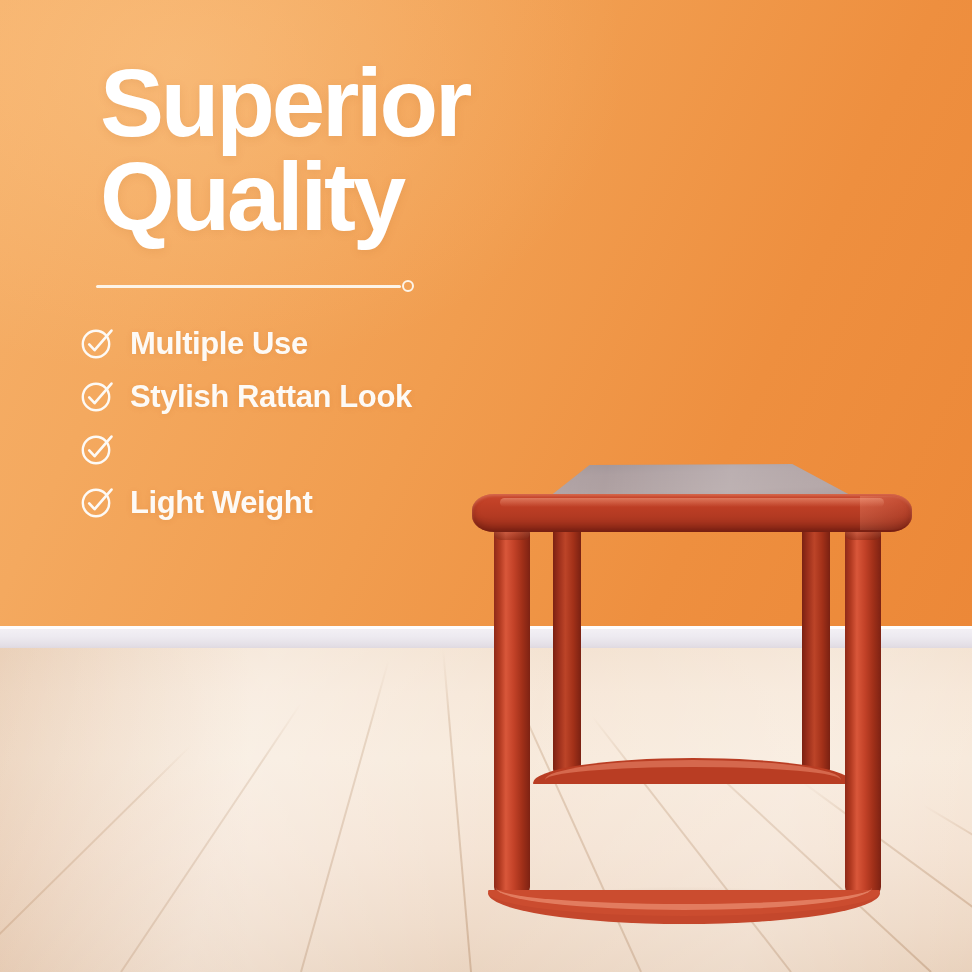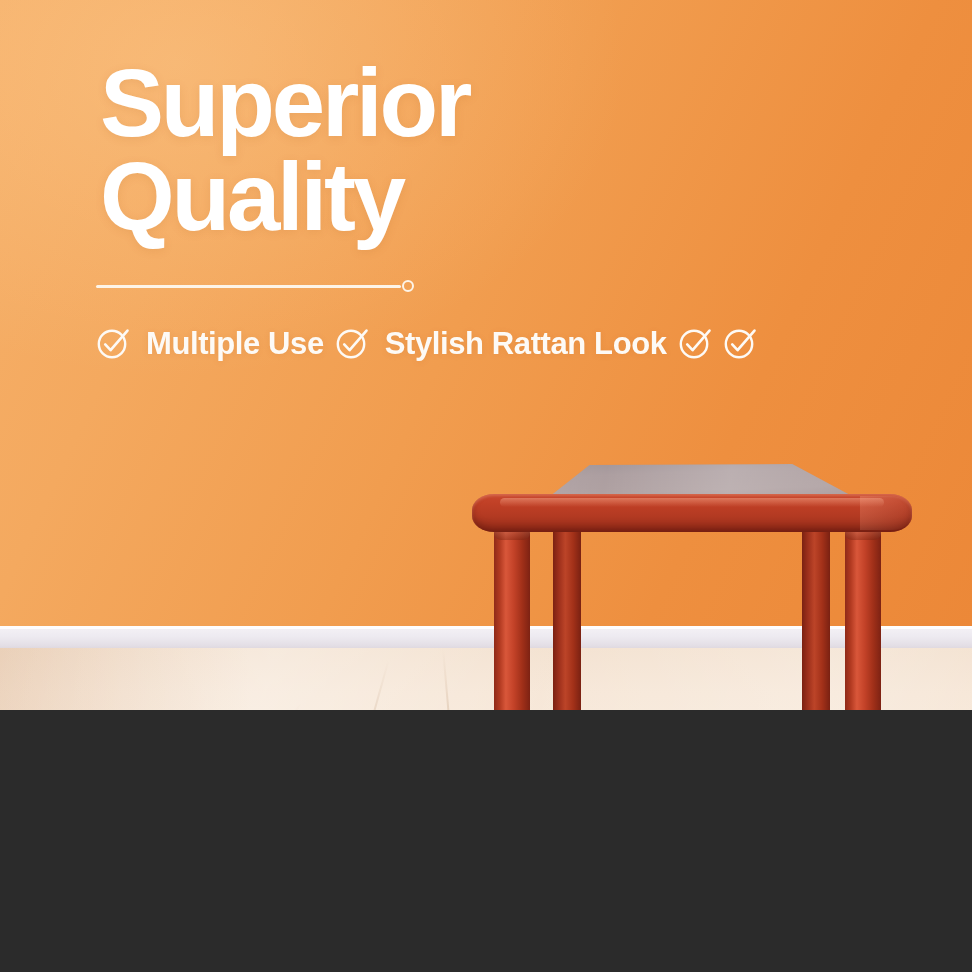--- a/index.html
+++ b/index.html
@@ -2,21 +2,21 @@
 <html><head>
 <meta charset="utf-8">
 <title>Superior Quality — Product Banner</title>
 <style>
   * { margin:0; padding:0; box-sizing:border-box; }
   html,body { background:#2b2b2b; }
   body { font-family:"Liberation Sans", sans-serif; }
 
   .canvas{
     position:relative;
-    width:972px; height:710px;
+    width:972px; height:972px;
     overflow:hidden;
     background:#701a75;
   }
 
   
   .wall{
     position:absolute; left:0; top:0; width:972px; height:632px;
     background:
       linear-gradient(115deg,
         #f6b069 0%,
@@ -96,22 +96,22 @@
     position:absolute; left:0; top:5px; width:305px; height:2.5px;
     background:#fdf4e8; border-radius:2px;
   }
   .divider-dot{
     position:absolute; right:0; top:0; width:12px; height:12px;
     border:2.5px solid #fdf4e8; border-radius:50%;
     background:transparent;
   }
 
   .features{
-    position:absolute; left:96px; top:322px;
-    display:flex; flex-direction:row; gap:11px;
+    position:absolute; left:80px; top:322px;
+    display:flex; flex-direction:column; gap:11px;
   }
   .feature{
     display:flex; align-items:center; gap:16px; height:42px;
   }
   .tick{
     width:34px; height:34px; flex:0 0 34px; position:relative;
   }
   .tick svg{ display:block; width:34px; height:34px; overflow:visible; }
   .feature-label{
     color:#fdfaf6;
@@ -310,16 +310,17 @@
 </svg>
         </span>
       </li>
       <li class="feature">
         <span class="tick">
           <svg viewBox="0 0 34 34" aria-hidden="true">
   <circle cx="16" cy="18" r="13.2" fill="none" stroke="#fdfaf6" stroke-width="2.4"></circle>
   <path d="M9.2 18.4 L14.6 24.2 L31.5 4.6" fill="none" stroke="#fdfaf6" stroke-width="2.6" stroke-linecap="round" stroke-linejoin="round"></path>
 </svg>
         </span>
+        <span class="feature-label">Light Weight</span>
       </li>
     </ul>
 
 </div>
 
 </body></html>

